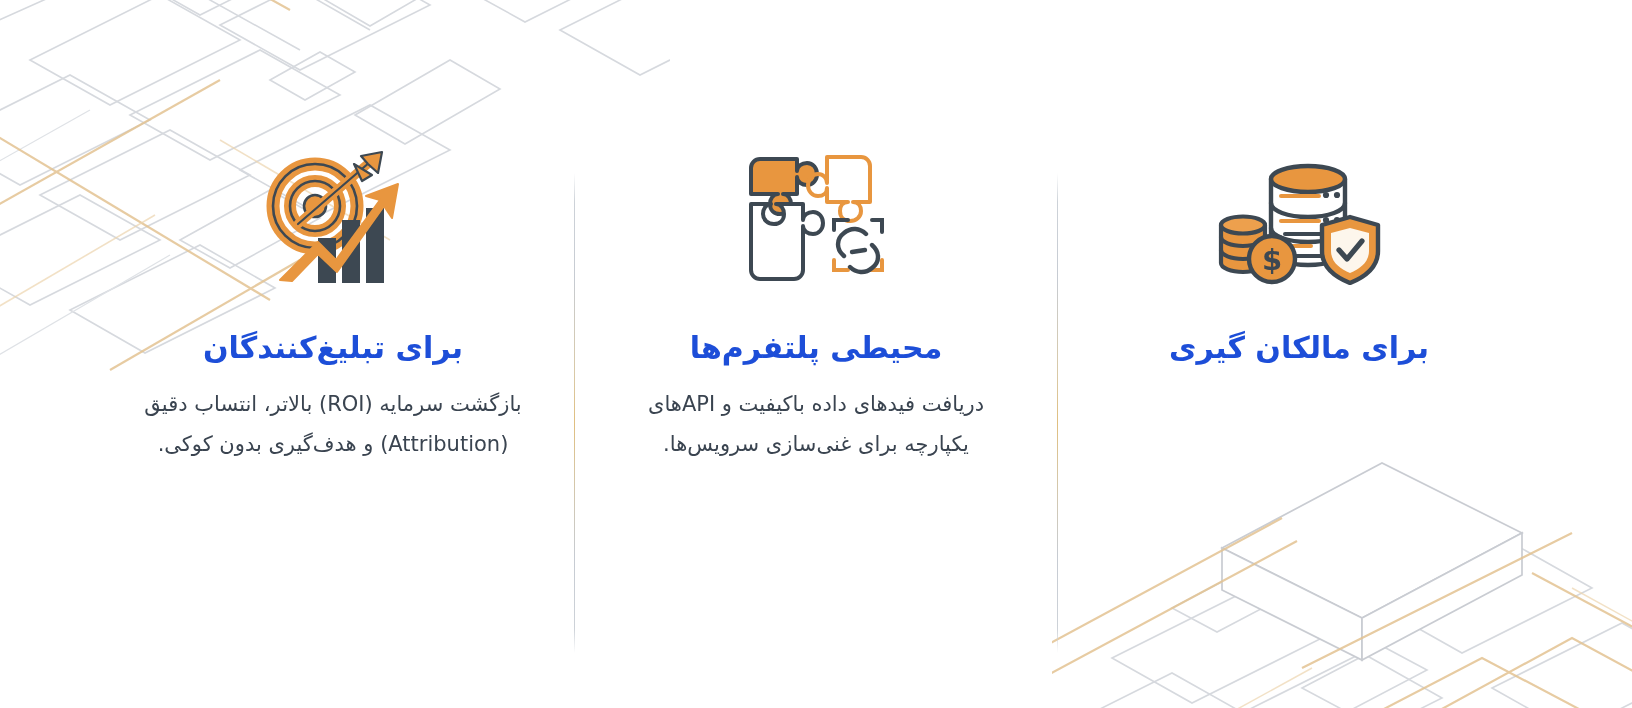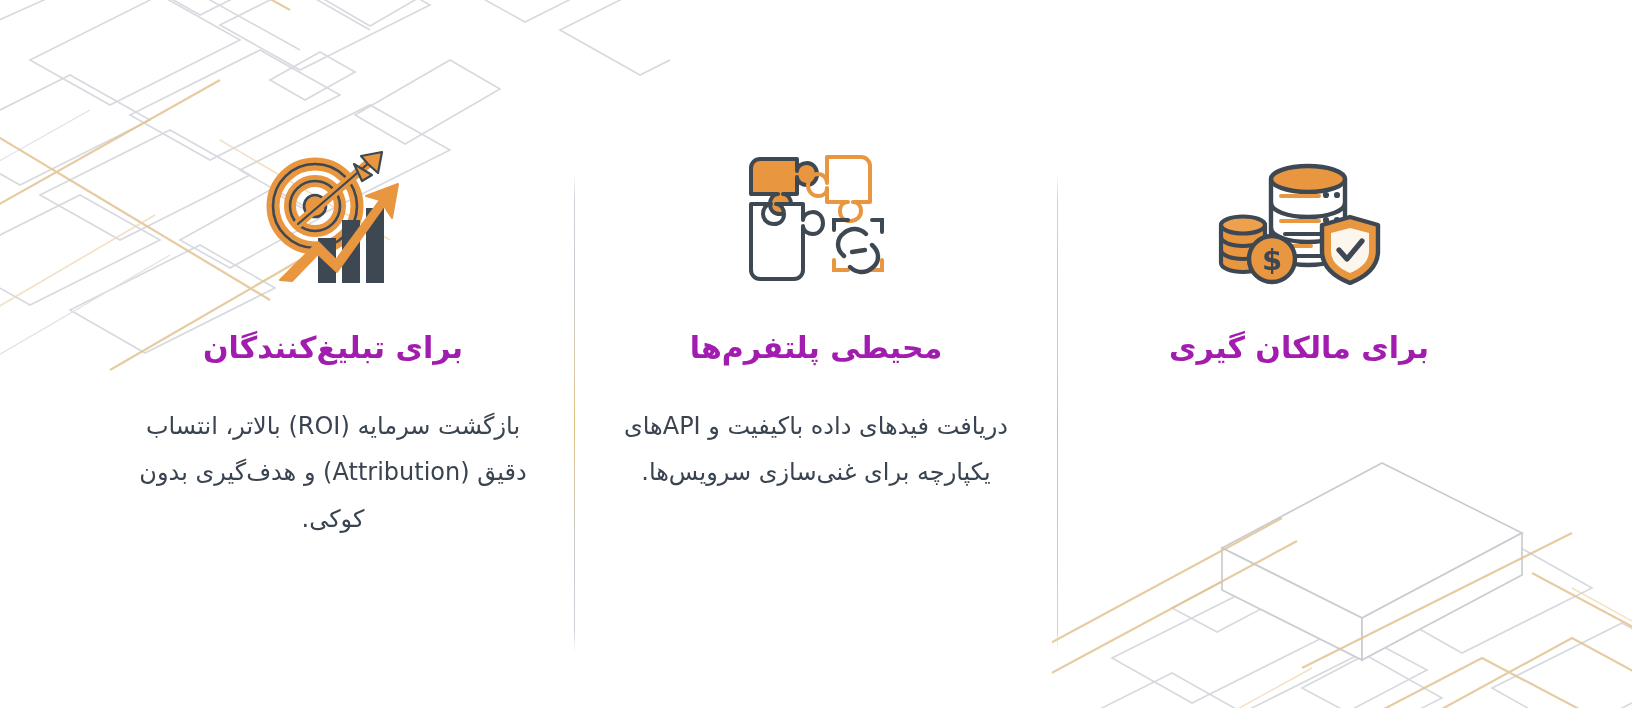--- a/index.html
+++ b/index.html
@@ -72,29 +72,29 @@
     height: 140px;
     display: flex;
     align-items: center;
     justify-content: center;
     margin-bottom: 38px;
   }
 
   .feature-title {
     font-size: 30px;
     font-weight: bold;
-    color: #a21caf;
+    color: #1d4ed8;
     letter-spacing: 0;
     line-height: 1.35;
-    margin-bottom: 34px;
+    margin-bottom: 15px;
     direction: rtl;
   }
 
   .feature-desc {
-    font-size: 24px;
+    font-size: 21px;
     line-height: 1.95;
     color: #3a4450;
     direction: rtl;
     max-width: 400px;
   }
 </style>
 </head>
 <body>
 
 <div class="bg-layer">

